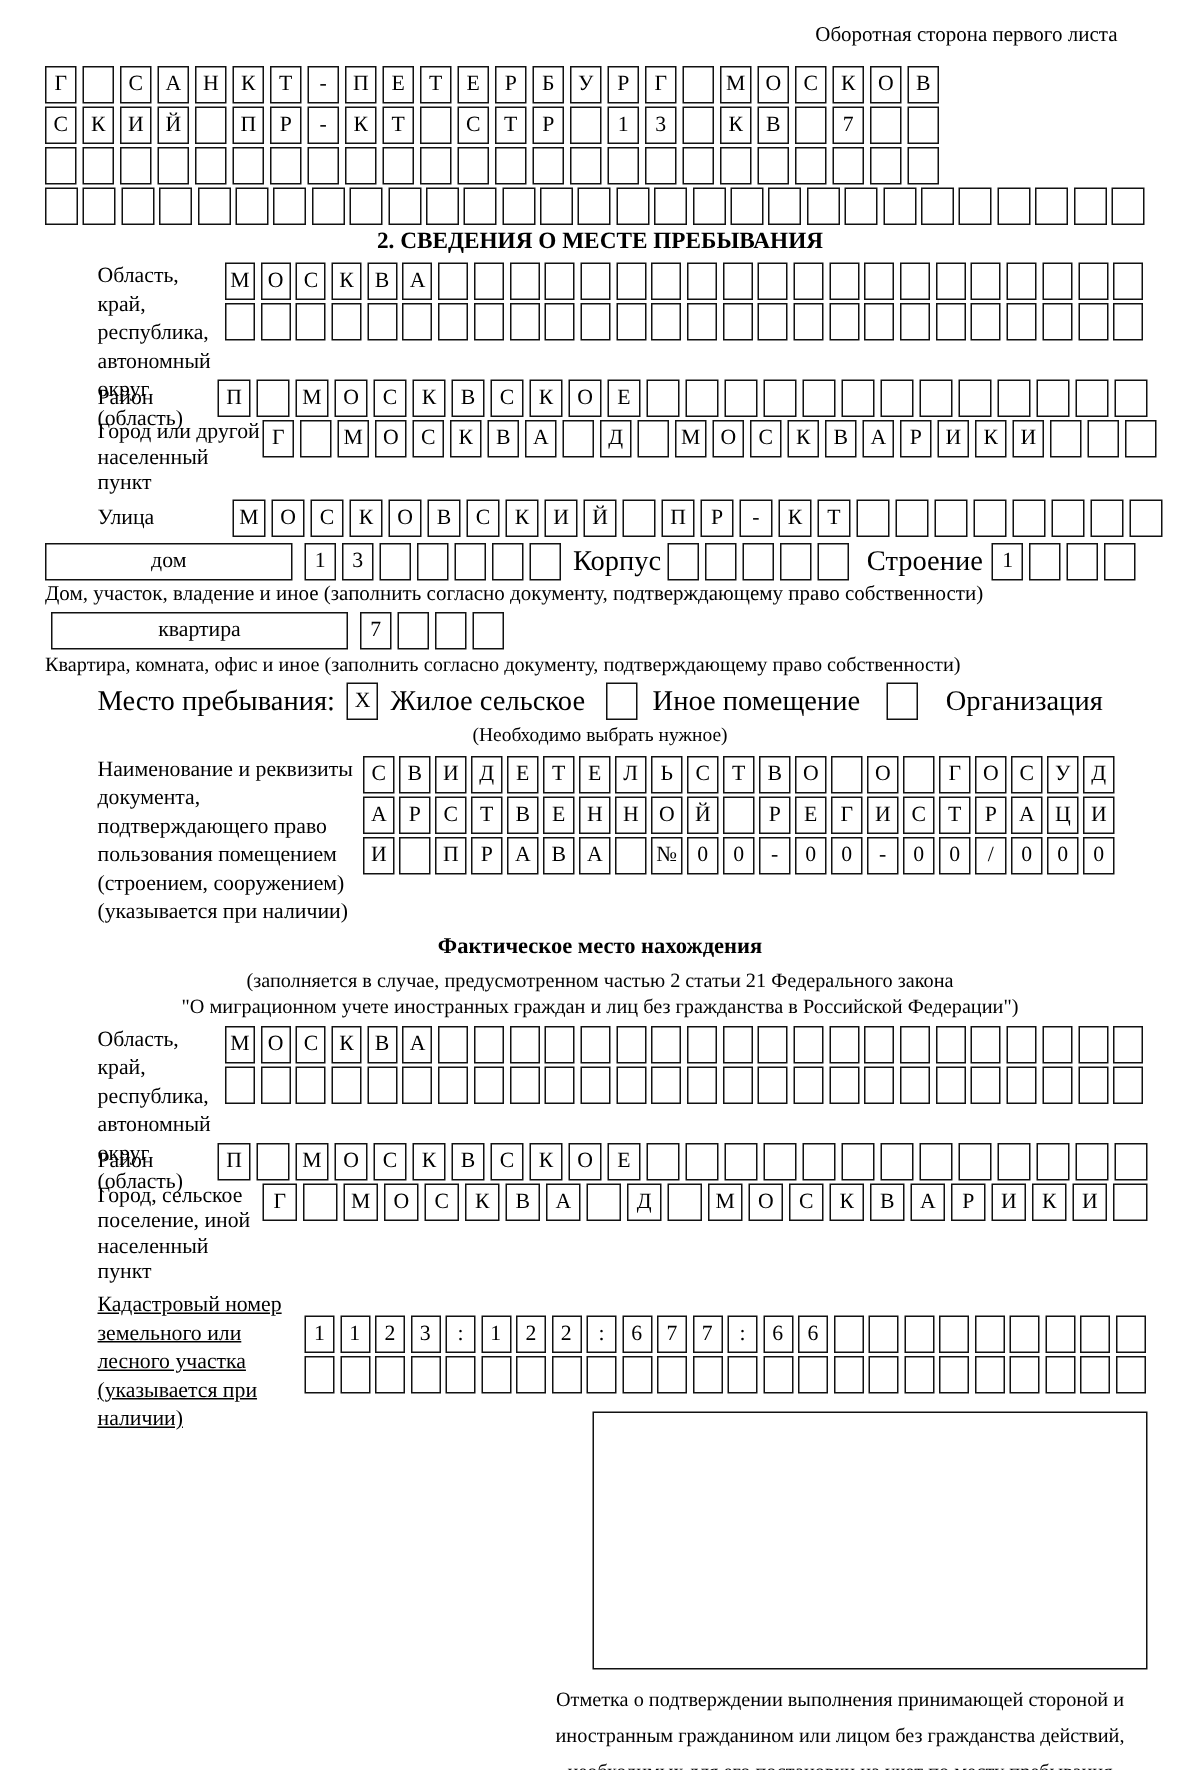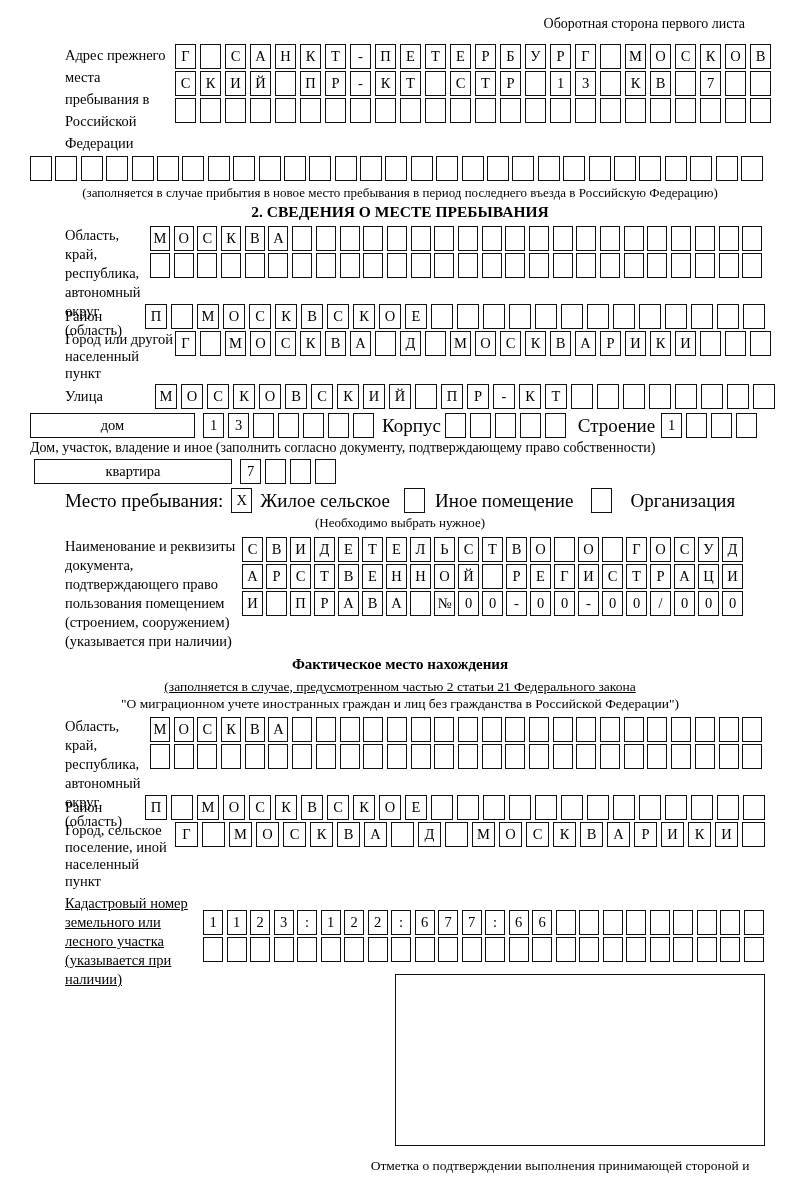--- a/index.html
+++ b/index.html
@@ -38,21 +38,20 @@
   .subtitle{font-size:13.5px;text-align:center;line-height:17px;}
 </style>
 </head>
 <body>
 
 <div class="sheet">
 
   <div class="page-header">Оборотная сторона первого листа</div>
 
   <div class="frow" style="margin-bottom:0;">
-    <div class="flabel lh22" style="width:145px;">Адрес прежнего места пребывания в Российской Федерации</div>
     <div class="cellcol">
       <div class="cells c24a">
           <div class="cell">Г</div>
           <div class="cell"></div>
           <div class="cell">С</div>
           <div class="cell">А</div>
           <div class="cell">Н</div>
           <div class="cell">К</div>
           <div class="cell">Т</div>
           <div class="cell">-</div>
@@ -151,21 +150,20 @@
       <div class="cell"></div>
       <div class="cell"></div>
       <div class="cell"></div>
       <div class="cell"></div>
       <div class="cell"></div>
       <div class="cell"></div>
       <div class="cell"></div>
       <div class="cell"></div>
       <div class="cell"></div>
     </div>
-  <div class="caption" style="margin-top:4px;">(заполняется в случае прибытия в новое место пребывания в период последнего въезда в Российскую Федерацию)</div>
 
   <div class="sec-title" style="margin-top:2px;">2. СВЕДЕНИЯ О МЕСТЕ ПРЕБЫВАНИЯ</div>
 
   <div class="frow" style="margin-top:5px;height:76px;">
     <div class="flabel" style="width:120px;">Область, край, республика, автономный округ (область)</div>
     <div class="cellcol">
       <div class="cells c26">
           <div class="cell">М</div>
           <div class="cell">О</div>
           <div class="cell">С</div>
@@ -345,20 +343,21 @@
 
   <div class="frow" style="margin-top:3px;">
     <div class="widebox" style="width:198px;margin-left:4px;">квартира</div>
     <div class="cells small" style="margin-left:8px;">
         <div class="cell">7</div>
         <div class="cell"></div>
         <div class="cell"></div>
         <div class="cell"></div>
       </div>
   </div>
+  <div class="caption" style="text-align:left;margin-top:2px;font-size:13.5px;">Квартира, комната, офис и иное (заполнить согласно документу, подтверждающему право собственности)</div>
 
   <div class="frow" style="margin-top:4px;">
     <div class="inline-label" style="padding-left:35px;">Место пребывания:</div>
     <div class="cells small" style="margin-left:8px;">
         <div class="cell">X</div>
       </div>
     <div class="inline-label" style="margin-left:8px;">Жилое сельское</div>
     <div class="cells small" style="margin-left:14px;">
         <div class="cell"></div>
       </div>
@@ -439,21 +438,21 @@
           <div class="cell">0</div>
           <div class="cell">/</div>
           <div class="cell">0</div>
           <div class="cell">0</div>
           <div class="cell">0</div>
         </div>
     </div>
   </div>
 
   <div class="sec-title" style="margin-top:34px;font-size:15px;">Фактическое место нахождения</div>
-  <div class="subtitle" style="margin-top:5px;text-decoration:underline;">(заполняется в случае, предусмотренном частью 2 статьи 21 Федерального закона</div>
+  <div class="subtitle" style="margin-top:5px;">(заполняется в случае, предусмотренном частью 2 статьи 21 Федерального закона</div>
   <div class="subtitle">"О миграционном учете иностранных граждан и лиц без гражданства в Российской Федерации")</div>
 
   <div class="frow" style="margin-top:5px;height:76px;">
     <div class="flabel" style="width:120px;">Область, край, республика, автономный округ (область)</div>
     <div class="cellcol">
       <div class="cells c26">
           <div class="cell">М</div>
           <div class="cell">О</div>
           <div class="cell">С</div>
           <div class="cell">К</div>

